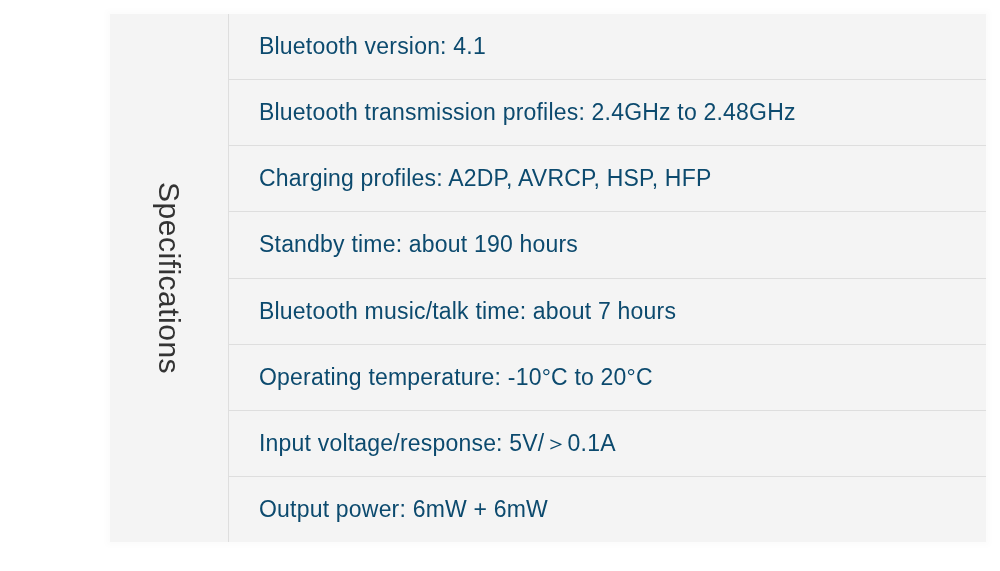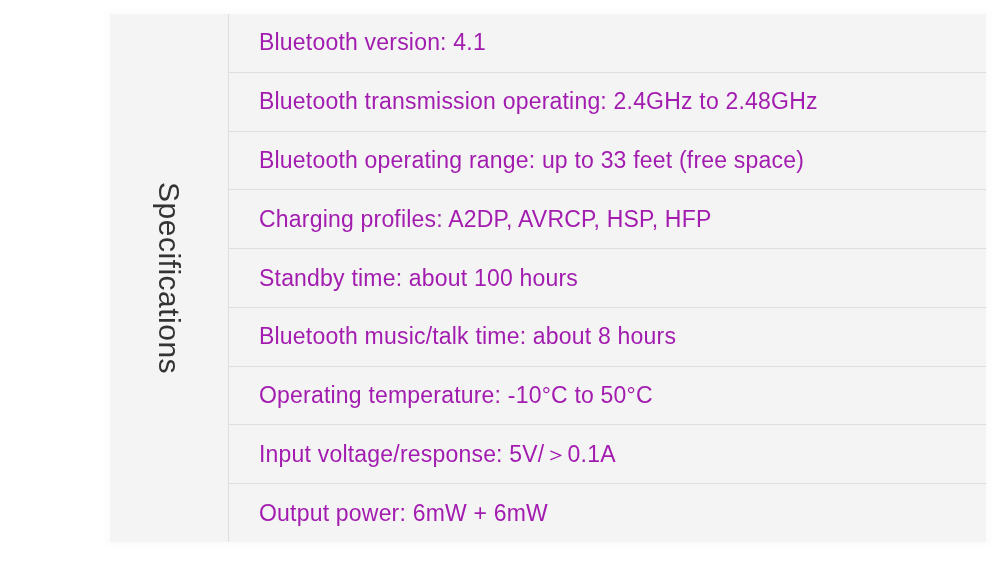--- a/index.html
+++ b/index.html
@@ -42,40 +42,39 @@
     display: flex;
     flex-direction: column;
   }
   .row {
     flex: 1 1 0;
     border-bottom: 1px solid #dedede;
     display: flex;
     align-items: center;
     padding-left: 30px;
     font-size: 23px;
-    color: #a21caf;
+    color: #0c4a6e;
     letter-spacing: 0.2px;
     box-sizing: border-box;
   }
   .row:last-child {
     border-bottom: 0;
     text-align: center;
   }
 </style>
 </head>
 <body>
 
 <div class="card">
   <div class="side">
     <div class="side-label">Specifications</div>
   </div>
   <div class="rows">
     <div class="row">Bluetooth version: 4.1</div>
-    <div class="row">Bluetooth transmission operating: 2.4GHz to 2.48GHz</div>
-    <div class="row">Bluetooth operating range: up to 33 feet (free space)</div>
+    <div class="row">Bluetooth transmission profiles: 2.4GHz to 2.48GHz</div>
     <div class="row">Charging profiles: A2DP, AVRCP, HSP, HFP</div>
-    <div class="row">Standby time: about 100 hours</div>
-    <div class="row">Bluetooth music/talk time: about 8 hours</div>
-    <div class="row">Operating temperature: -10°C to 50°C</div>
+    <div class="row">Standby time: about 190 hours</div>
+    <div class="row">Bluetooth music/talk time: about 7 hours</div>
+    <div class="row">Operating temperature: -10°C to 20°C</div>
     <div class="row">Input voltage/response: 5V/＞0.1A</div>
     <div class="row">Output power: 6mW + 6mW</div>
   </div>
 </div>
 
 </body></html>

